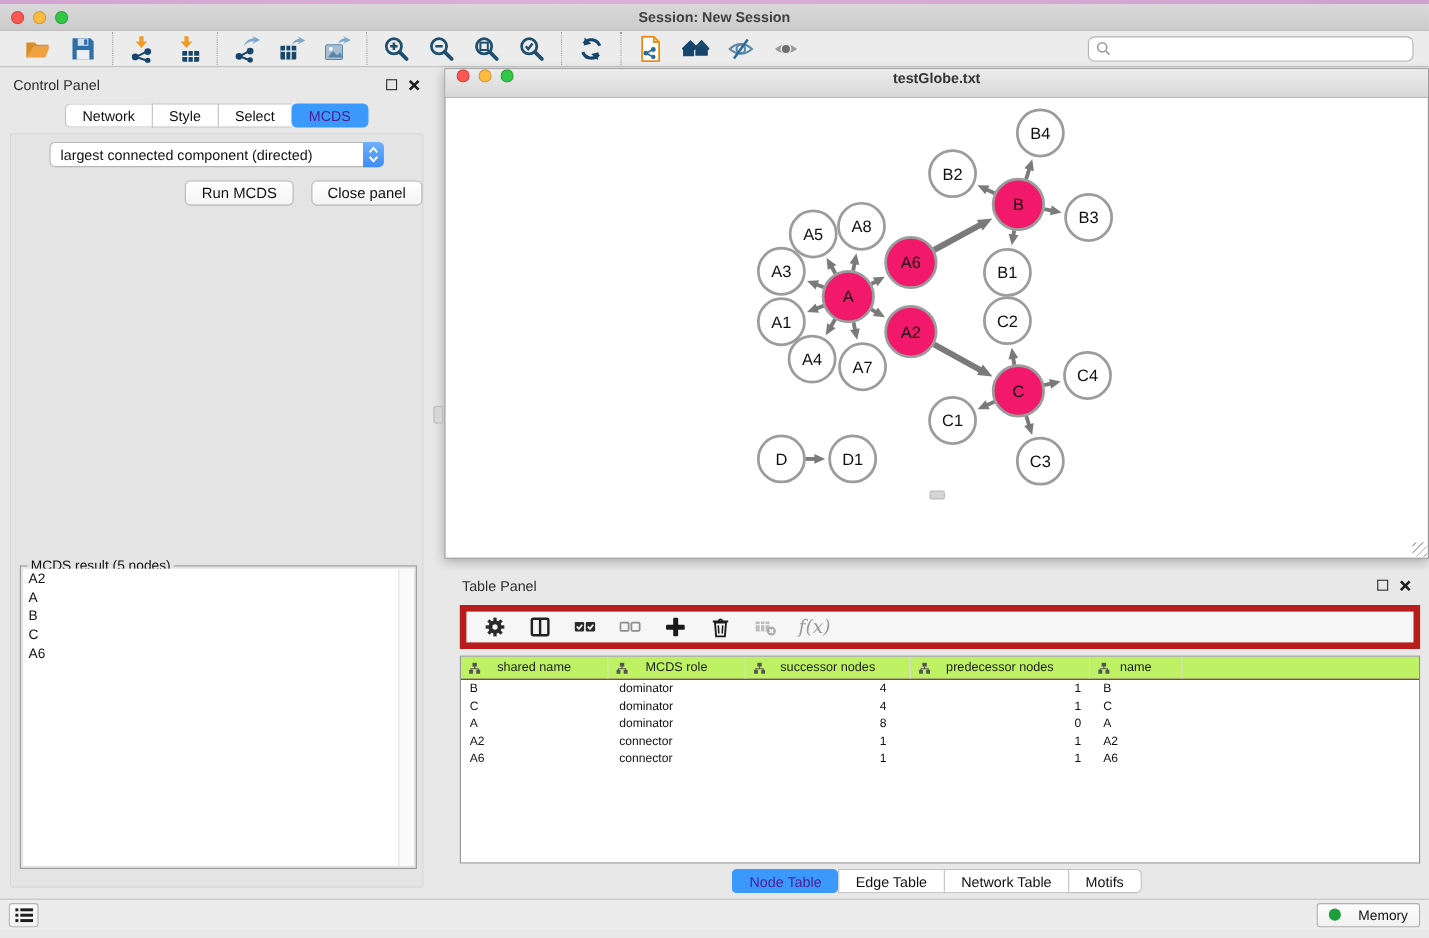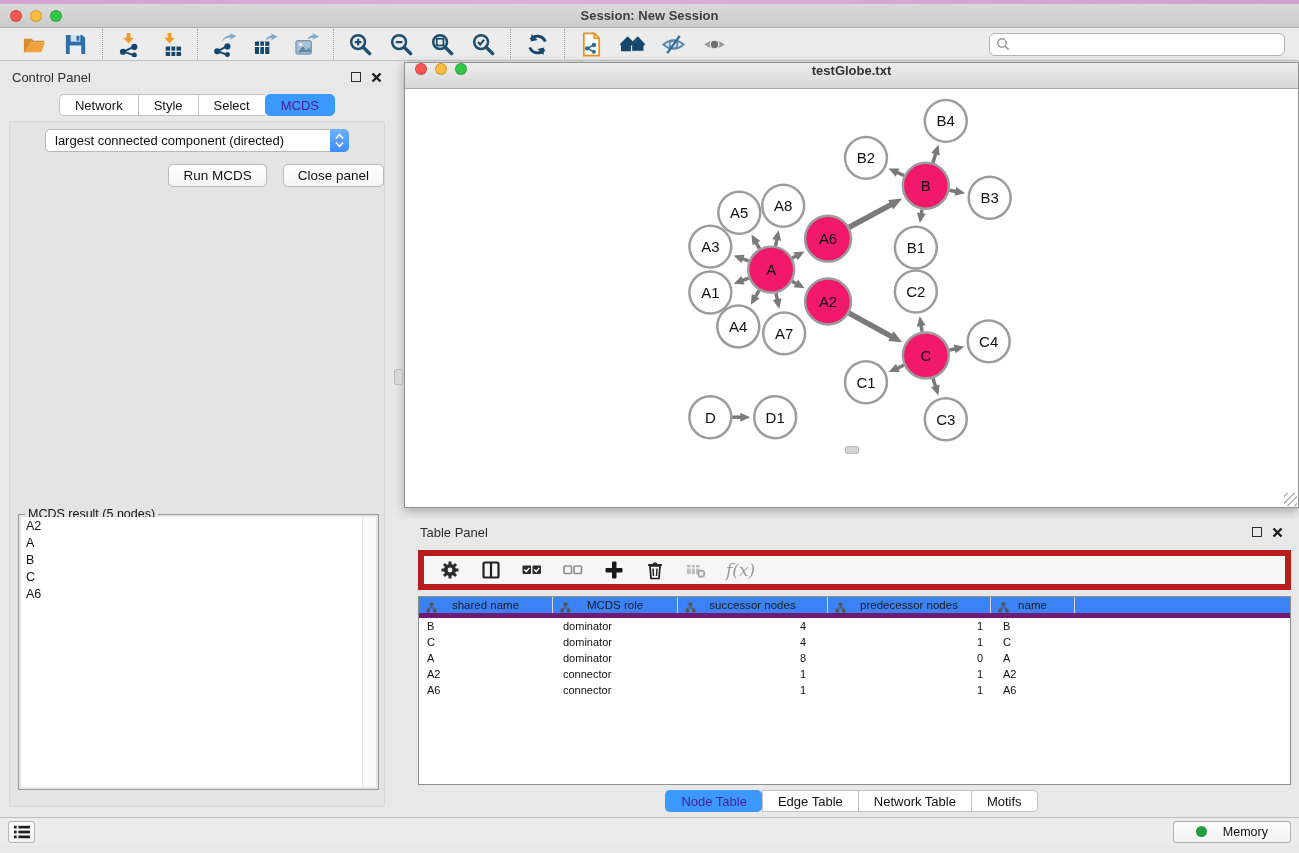--- a/index.html
+++ b/index.html
@@ -93,21 +93,21 @@
   .table-panel { position:absolute; left:404px; top:518px; right:0; bottom:36px; background:#e8e8e8; }
   .tp-toolbar { position:absolute; left:14px; right:8px; top:32px; height:40px;
     background:#f6f6f6; border:6px solid #b91c1c;
     display:flex; align-items:center; gap:19px; padding-left:15px; }
   .tp-btn { width:22px; height:22px; display:flex; align-items:center; justify-content:center; }
   .tp-btn svg { width:20px; height:20px; }
   .fx-label { font-family:"DejaVu Serif", serif; font-style:italic; font-size:17px; color:#9a9a9a; }
 
   .table-wrap { position:absolute; left:14px; right:8px; top:78px; height:189px;
     background:#fff; border:1px solid #8f8f8f; overflow:hidden; }
-  .thead { display:flex; height:21px; background:#3b82f6; border-bottom:5px solid #701a75; }
+  .thead { display:flex; height:21px; background:#bef264; border-bottom:1px solid #701a75; }
   .th { position:relative; display:flex; align-items:center; justify-content:center;
     font-size:11.5px; color:#1c1c1c; border-right:1px solid #d9d9d9; }
   .th svg { position:absolute; left:7px; top:5px; width:11px; height:11px; }
   .th.c0{width:134px;} .th.c1{width:125px;} .th.c2{width:150px;} .th.c3{width:163px;} .th.c4{width:84px;}
   .th.fill{flex:1; border-right:none;}
   .trow { display:flex; height:16px; align-items:center; }
   .td { font-size:11px; color:#111; overflow:hidden; white-space:nowrap; }
   .td.c0{width:134px; padding-left:8px;} .td.c1{width:125px; padding-left:10px;}
   .td.c2{width:150px; text-align:right; padding-right:22px;}
   .td.c3{width:163px; text-align:right; padding-right:8px;}
@@ -115,21 +115,21 @@
 
   .tp-tabs { position:absolute; left:0; right:0; top:272px; display:flex; justify-content:center; }
 
   
   .status-bar { position:absolute; left:0; bottom:8px; width:100%; height:28px;
     background:#ececec; border-top:1px solid #c0c0c0; display:flex; align-items:center; padding:0 8px; }
   .list-btn { width:27px; height:22px; background:linear-gradient(#fdfdfd,#f0f0f0);
     border:1px solid #b5b5b5; border-radius:3px; display:flex; align-items:center; justify-content:center; }
   .memory-btn { margin-left:auto; height:22px; background:linear-gradient(#fdfdfd,#f1f1f1);
     border:1px solid #b0b0b0; border-radius:3px; display:flex; align-items:center; gap:16px;
-    padding:0 22px; font-size:12.5px; color:#111; }
+    padding:0 10px; font-size:12.5px; color:#111; }
   .mem-dot { width:11px; height:11px; border-radius:50%; background:#1f9e3e; }
 </style>
 </head>
 <body>
 
 <div id="app">
   <div class="desktop-top"></div>
 
   <div class="titlebar">
     <div class="title">Session: New Session</div>

